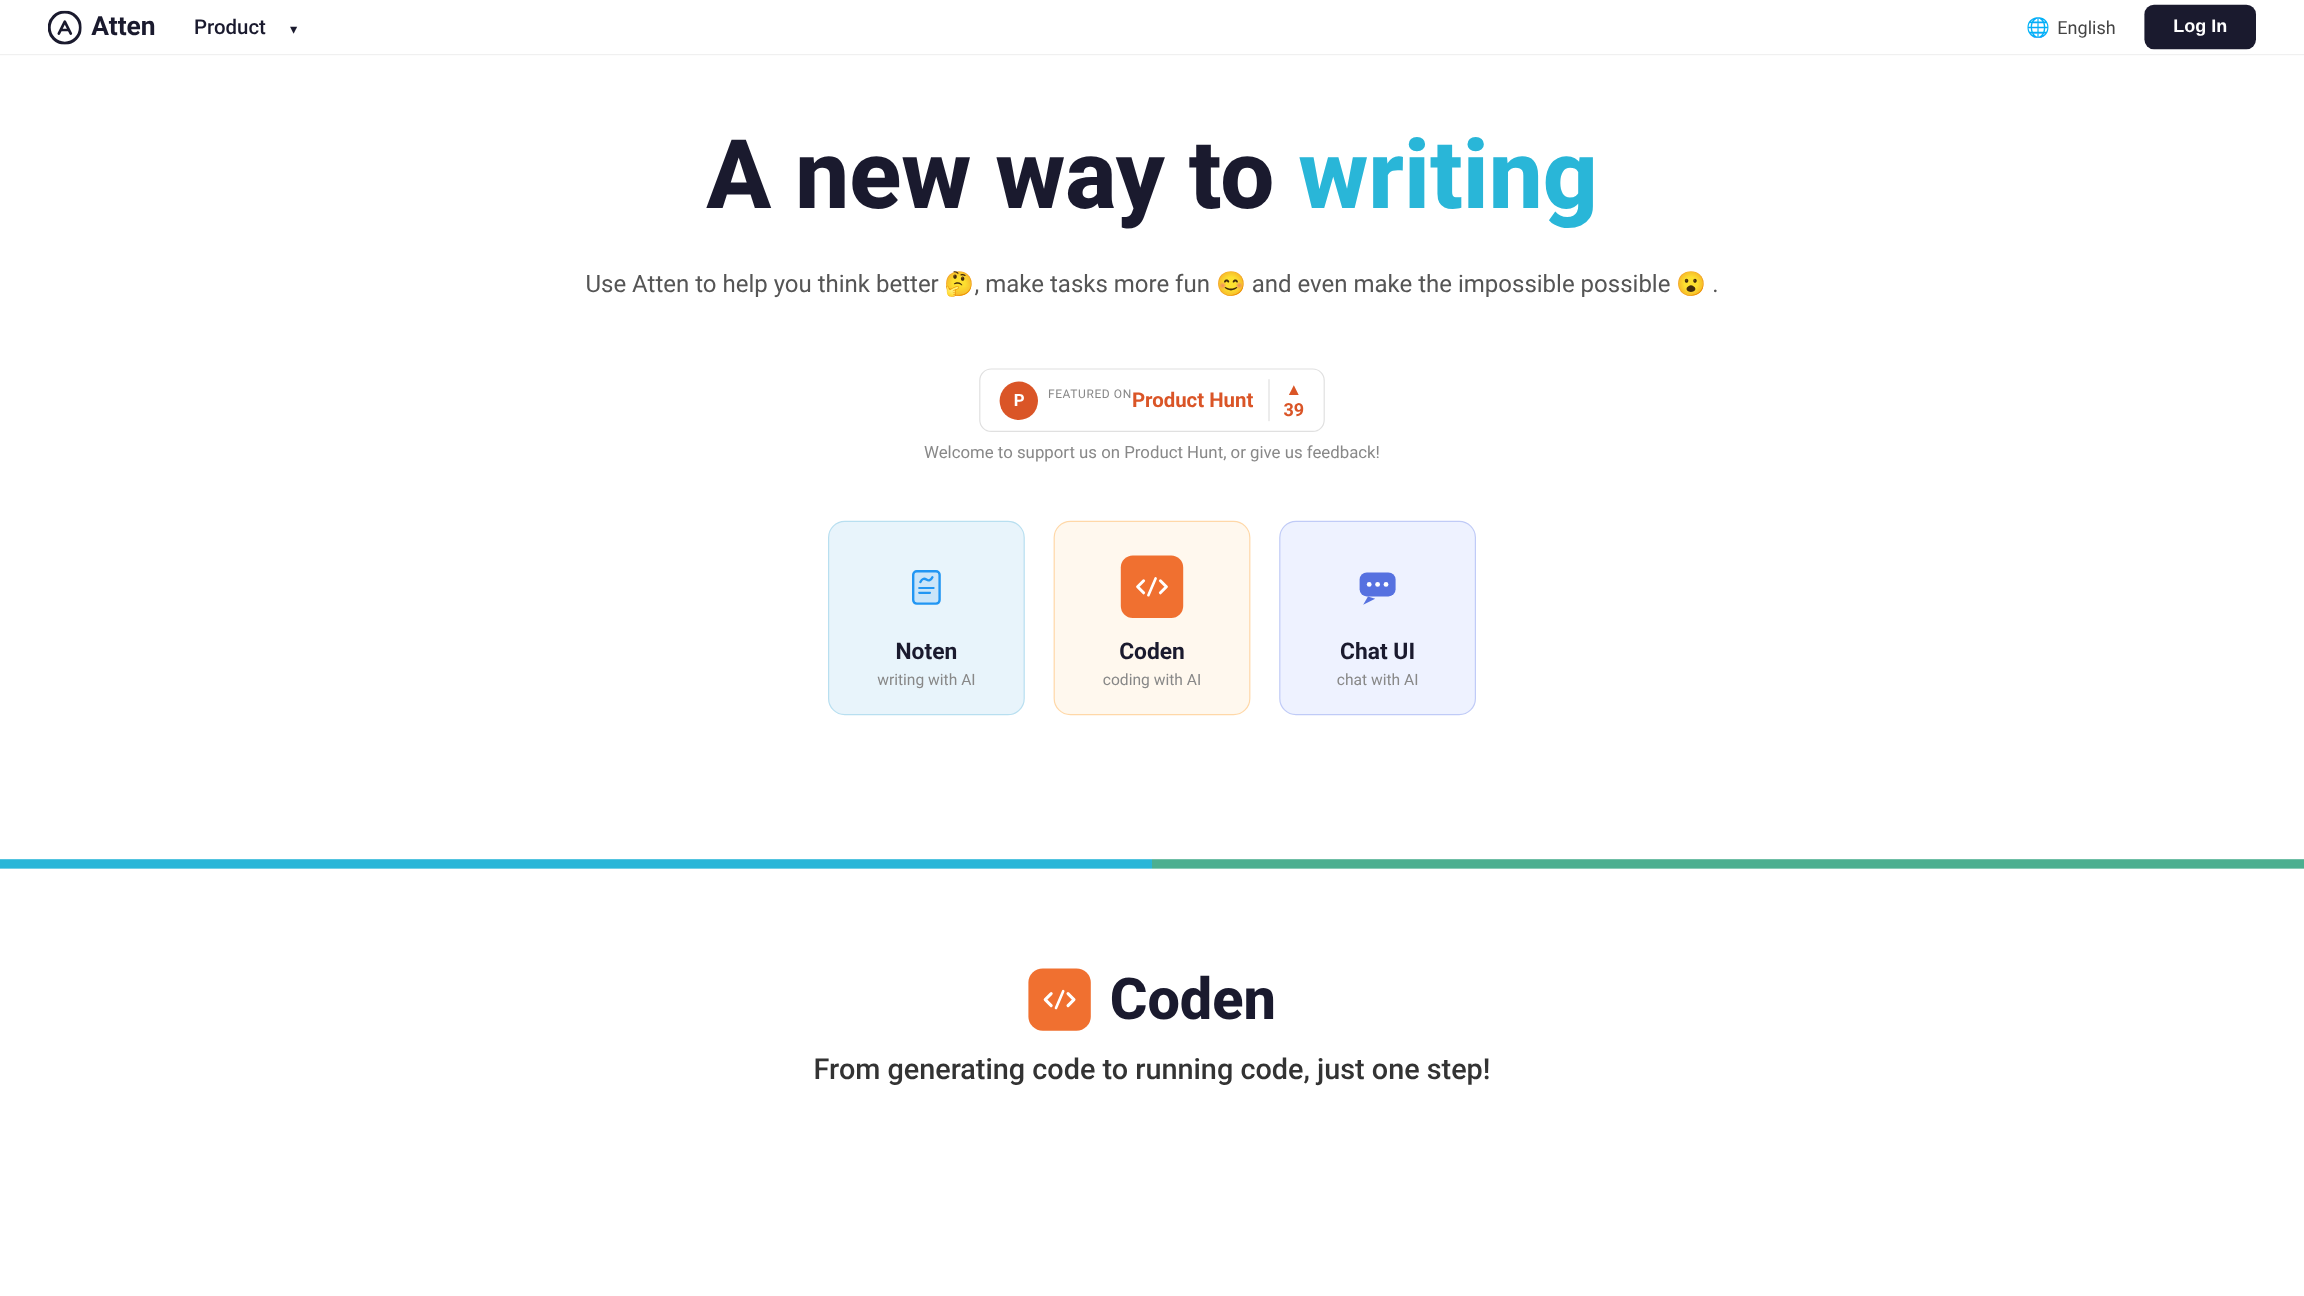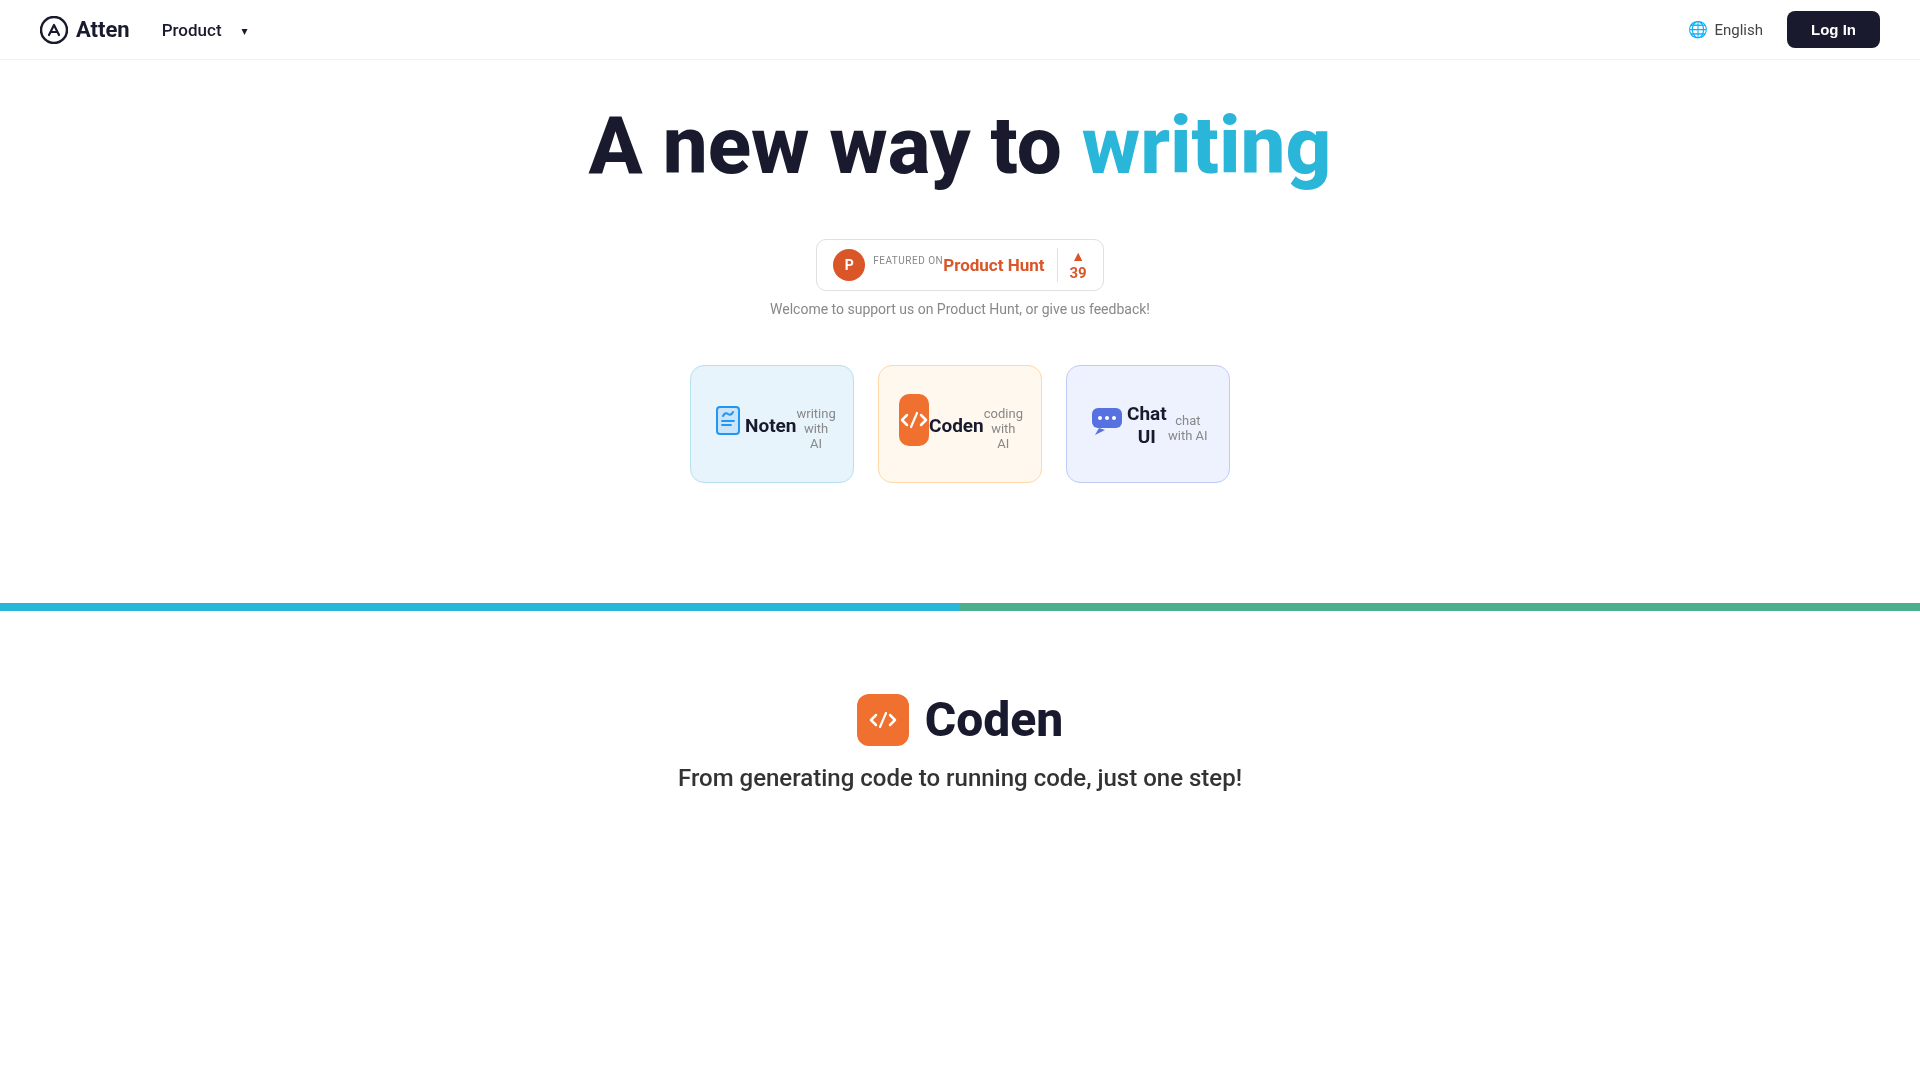--- a/index.html
+++ b/index.html
@@ -15,21 +15,21 @@
       min-height: 1080px;
       overflow-x: hidden;
     }
 
     
     .navbar {
       display: flex;
       align-items: center;
       justify-content: space-between;
       padding: 0 40px;
-      height: 60px;
+      height: 46px;
       border-bottom: 1px solid #f0f0f0;
       position: fixed;
       top: 0;
       left: 0;
       right: 0;
       background: #fff;
       z-index: 100;
     }
 
     .nav-left {
@@ -216,25 +216,25 @@
     
     .product-cards {
       display: flex;
       justify-content: center;
       gap: 24px;
       margin-bottom: 40px;
     }
 
     .card {
       width: 164px;
-      padding: 28px 20px 20px;
+      padding: 28px 36px 20px;
       border-radius: 14px;
       border: 1.5px solid #e8e8e8;
       display: flex;
-      flex-direction: row;
+      flex-direction: column;
       align-items: center;
       text-align: center;
       cursor: pointer;
       transition: box-shadow 0.2s;
     }
 
     .card-noten {
       background: #e8f4fb;
       border-color: #b8dff0;
     }
@@ -356,20 +356,21 @@
       <span>English</span>
     </div>
     <button class="login-btn">Log In</button>
   </div>
 </nav>
 
 <section class="hero">
   <h1 class="hero-title">
     <span>A new way to </span><span class="highlight">writing</span>
   </h1>
+  <p class="hero-subtitle">Use Atten to help you think better 🤔, make tasks more fun 😊 and even make the impossible possible 😮 .</p>
   <br>
 
   
   <div class="ph-badge-wrapper">
     <div class="ph-badge">
       <div class="ph-logo">
         <div class="ph-circle">P</div>
         <div class="ph-text-block">
           <span class="ph-featured-text">FEATURED ON</span>
           <span class="ph-name">Product Hunt</span>

